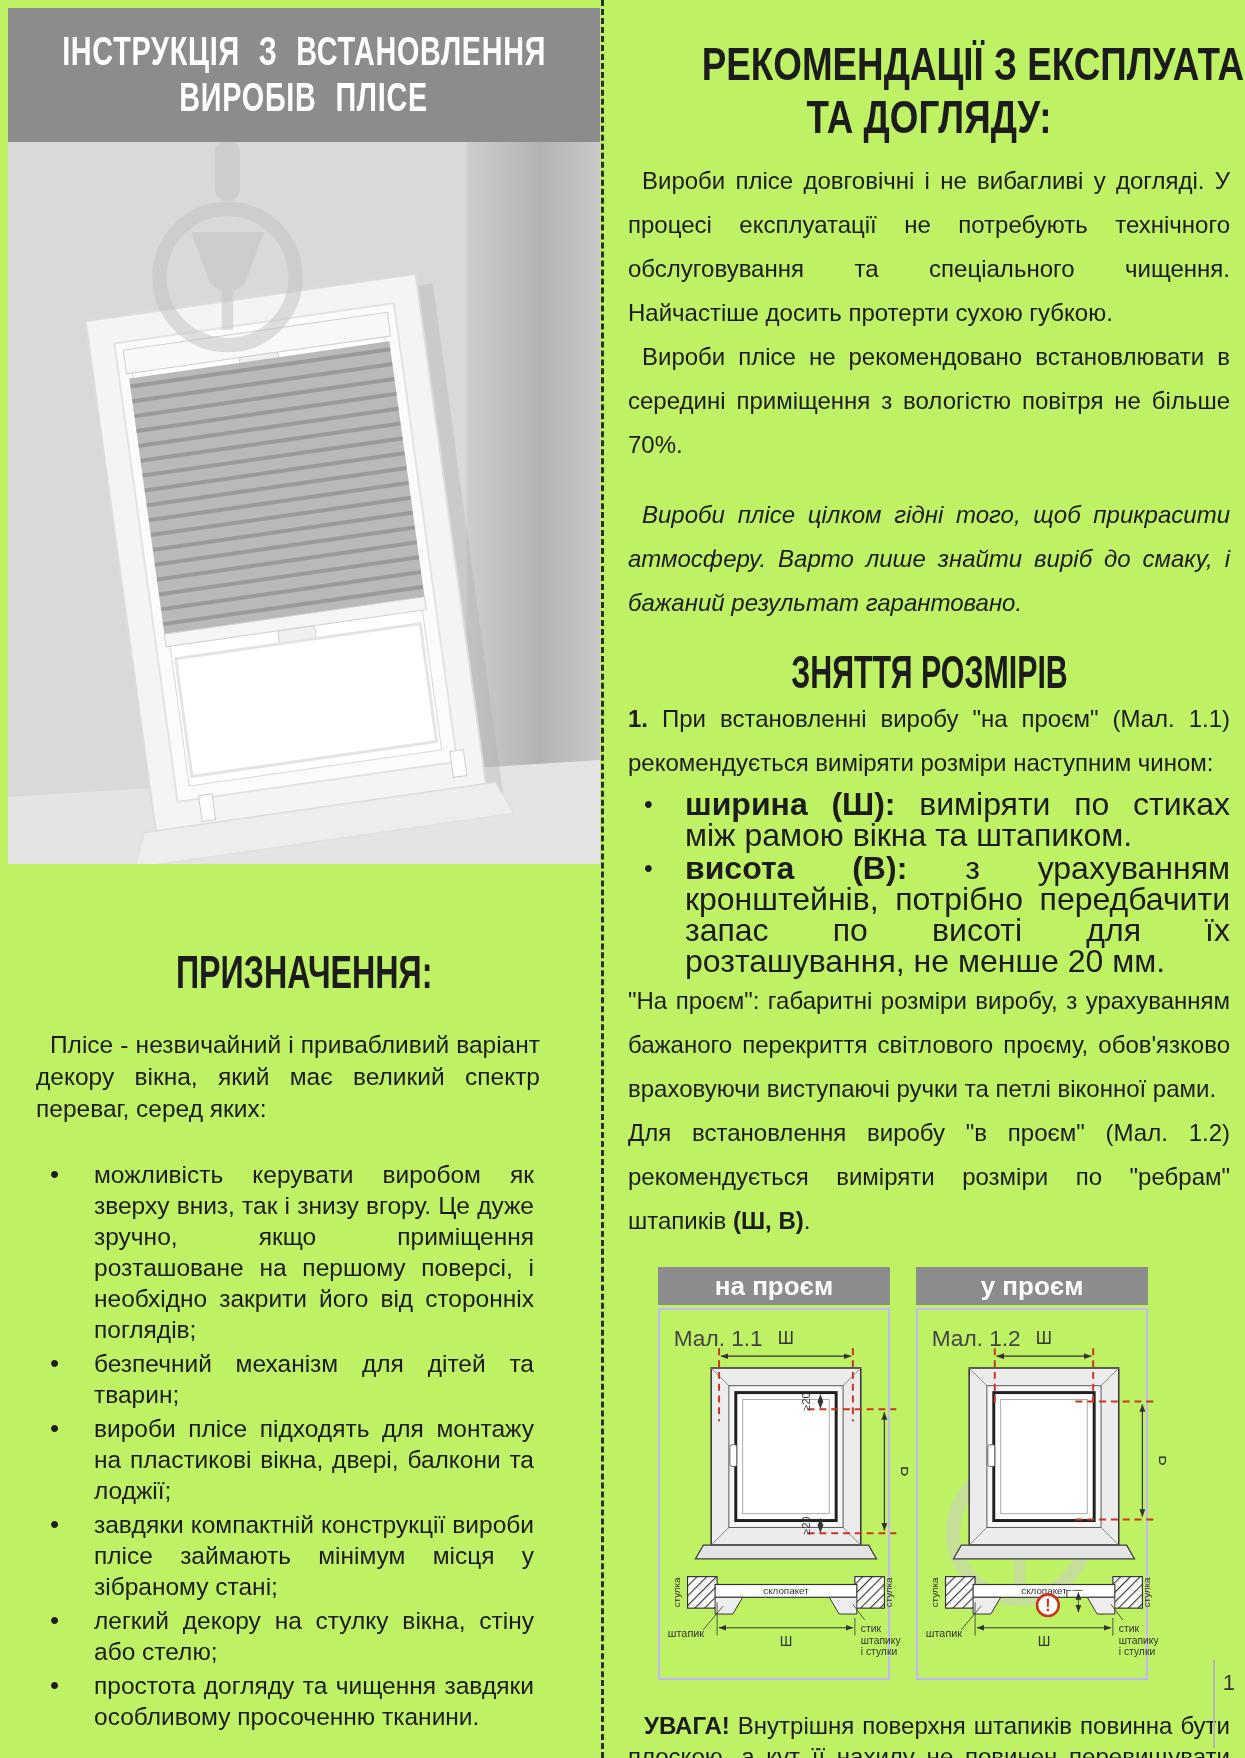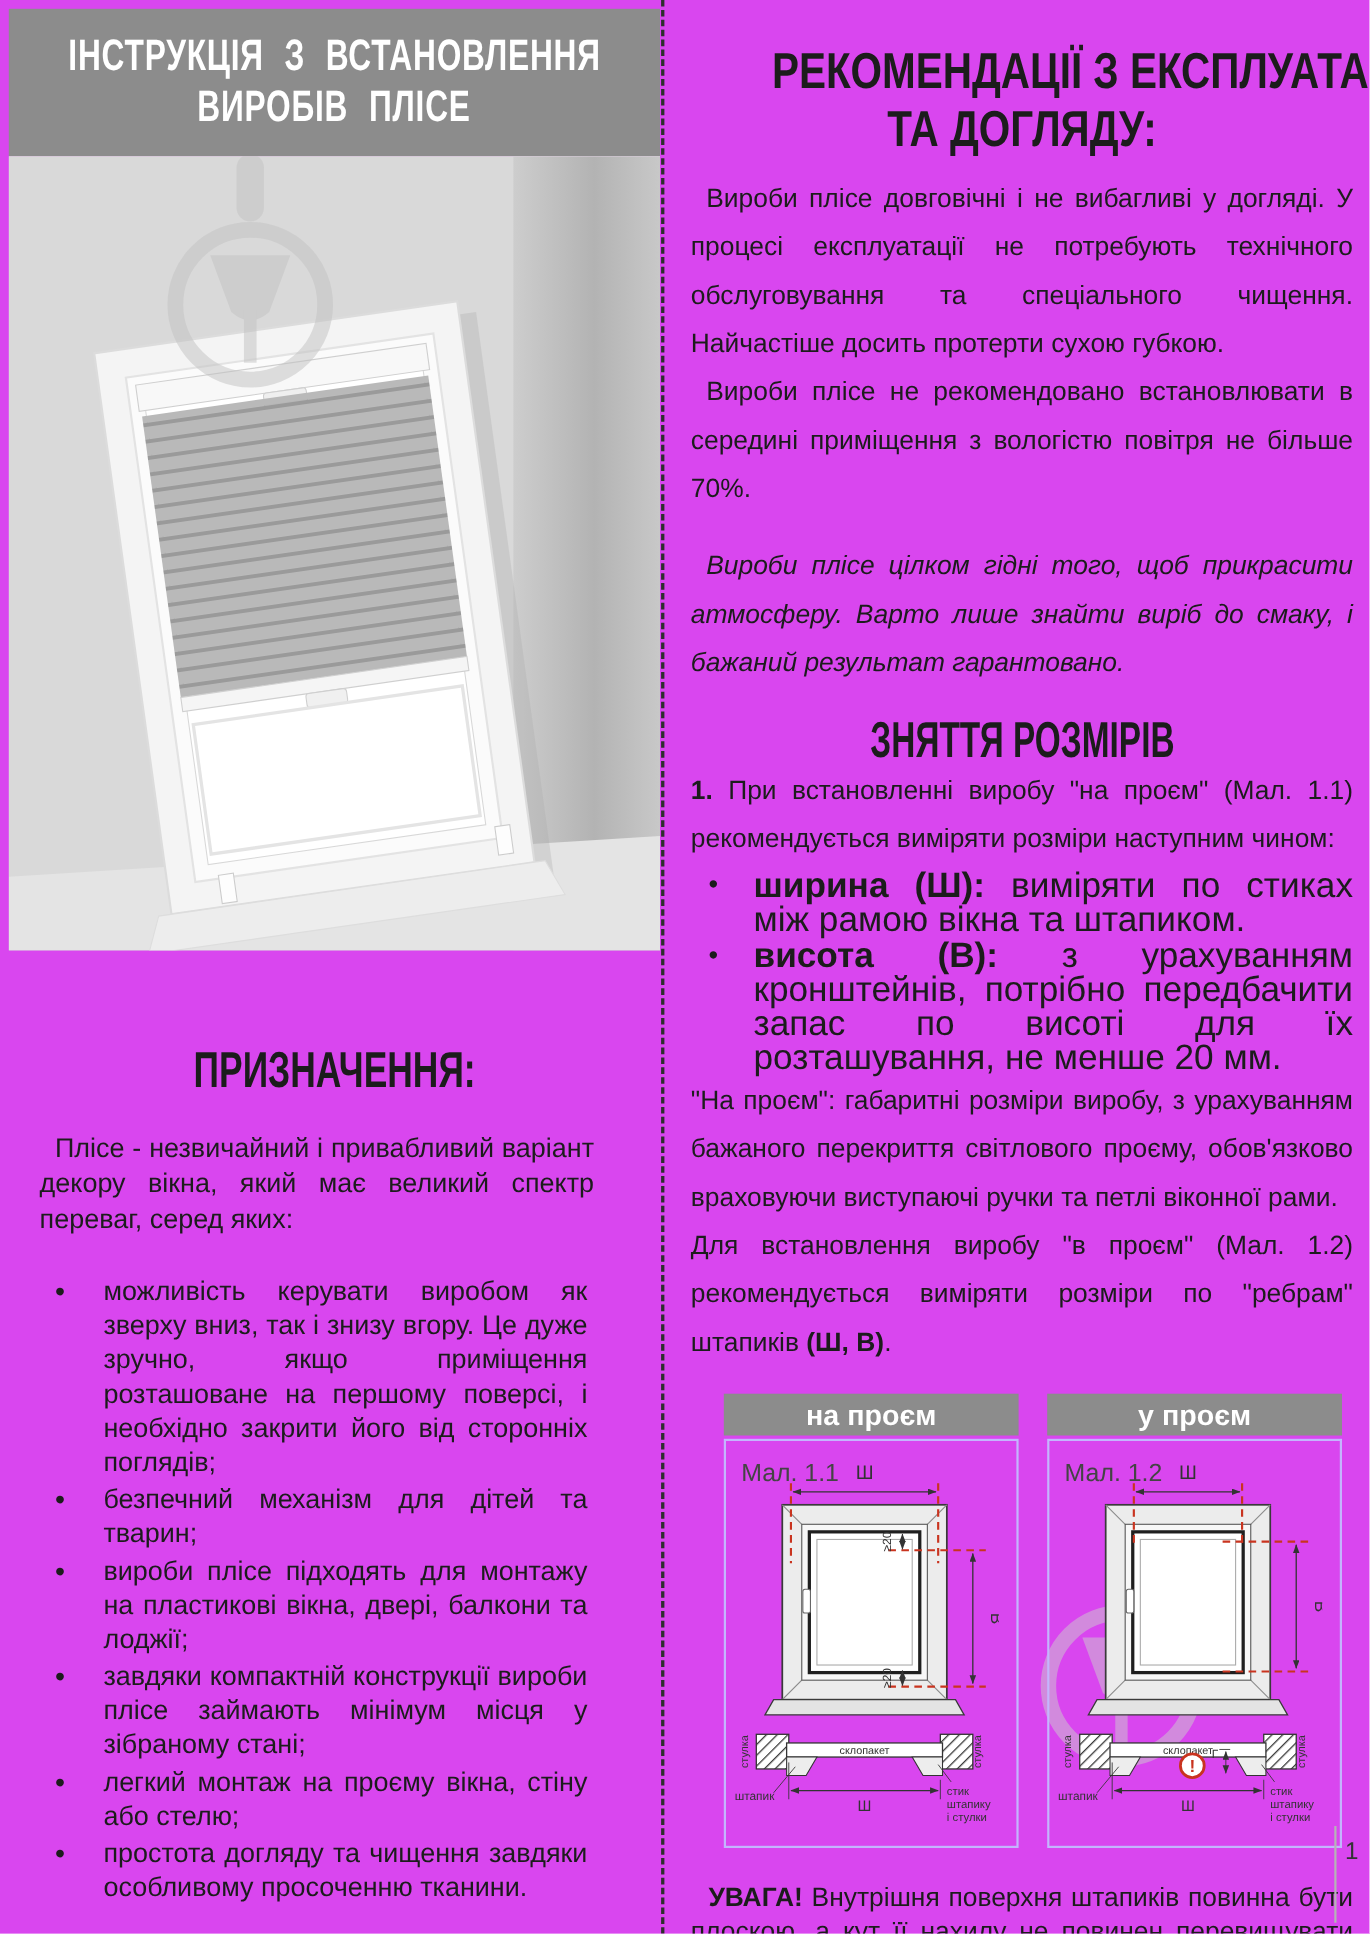--- a/index.html
+++ b/index.html
@@ -1,16 +1,16 @@
 <!DOCTYPE html>
 <html><head>
 <meta charset="utf-8">
 <style>
   html,body{margin:0;padding:0;background:#fff;}
-  .page{position:relative;width:1245px;height:1758px;background:#d946ef;overflow:hidden;
+  .page{position:relative;width:1245px;height:1758px;background:#bef264;overflow:hidden;
         font-family:"Liberation Sans",sans-serif;color:#1c1c1c;}
   
   .divider{position:absolute;left:601px;top:0;height:1758px;width:0;border-left:3px dashed #2e2e2e;}
   
   .left-col{position:absolute;left:8px;top:8px;width:592px;}
   .banner{height:134px;background:#8c8c8c;display:flex;flex-direction:column;justify-content:center;align-items:center;}
   .banner-line{color:#fff;font-weight:bold;font-size:40px;line-height:1.14;white-space:nowrap;
                display:inline-block;transform:scaleX(.72);letter-spacing:1px;word-spacing:14px;}
   .photo{position:relative;width:592px;height:722px;background:#d9d9d9;overflow:hidden;}
   .purpose-title{margin-top:82px;text-align:center;font-weight:bold;font-size:46px;line-height:1.15;}
@@ -28,21 +28,21 @@
   .ind{text-indent:14px;}
   .mt16{margin-top:14px;} .mt28{margin-top:26px;}
   .italic{font-style:italic;}
   .measure-title{margin-top:22px;text-align:center;font-weight:bold;font-size:46px;line-height:1.1;}
   .measure-title span{display:inline-block;transform:scaleX(.66);white-space:nowrap;}
   .m-list{list-style:none;margin:4px 0 0 0;padding:0;}
   .m-list li{position:relative;padding-left:57px;font-size:32px;line-height:31px;text-align:justify;margin-bottom:2px;}
   .m-list li::before{content:"\2022";position:absolute;left:16px;top:0;font-size:25px;}
   
   .diagrams{display:flex;gap:26px;margin:24px 0 0 30px;position:relative;z-index:2;}
-  .diag{width:268px;}
+  .diag{width:232px;}
   .diag-header{height:38px;background:#8c8c8c;color:#fff;font-weight:bold;font-size:26px;
                display:flex;align-items:center;justify-content:center;}
   .diag-body{border:2px solid #c4b5fd;margin-top:3px;height:368px;background:transparent;}
   
   .attention{position:relative;z-index:2;margin-top:30px;font-size:24px;line-height:31px;text-align:justify;text-indent:16px;}
   .page-num{position:absolute;right:10px;bottom:62px;font-size:22px;color:#333;z-index:2;}
   .page-num-line{position:absolute;right:30px;bottom:10px;width:2px;height:88px;background:#b5b5b5;z-index:2;}
   
   .wm{position:absolute;pointer-events:none;opacity:.5;}
   .wm1{left:138px;top:-4px;width:163px;}
@@ -105,21 +105,21 @@
 
     <div class="purpose-title">
       <span>ПРИЗНАЧЕННЯ:</span>
     </div>
     <p class="purpose-intro">Плісе - незвичайний і привабливий варіант декору вікна, який має великий спектр переваг, серед яких:</p>
     <ul class="purpose-list">
       <li>можливість керувати виробом як зверху вниз, так і знизу вгору. Це дуже зручно, якщо приміщення розташоване на першому поверсі, і необхідно закрити його від сторонніх поглядів;</li>
       <li>безпечний механізм для дітей та тварин;</li>
       <li>вироби плісе підходять для монтажу на пластикові вікна, двері, балкони та лоджії;</li>
       <li>завдяки компактній конструкції вироби плісе займають мінімум місця у зібраному стані;</li>
-      <li>легкий монтаж на проєму вікна, стіну або стелю;</li>
+      <li>легкий декору на стулку вікна, стіну або стелю;</li>
       <li>простота догляду та чищення завдяки особливому просоченню тканини.</li>
     </ul>
   </div>
 
   <div class="right-col">
 
     <div class="care-title">
       <span>РЕКОМЕНДАЦІЇ З ЕКСПЛУАТАЦІЇ</span><br>
       <span>ТА ДОГЛЯДУ:</span>
     </div>

